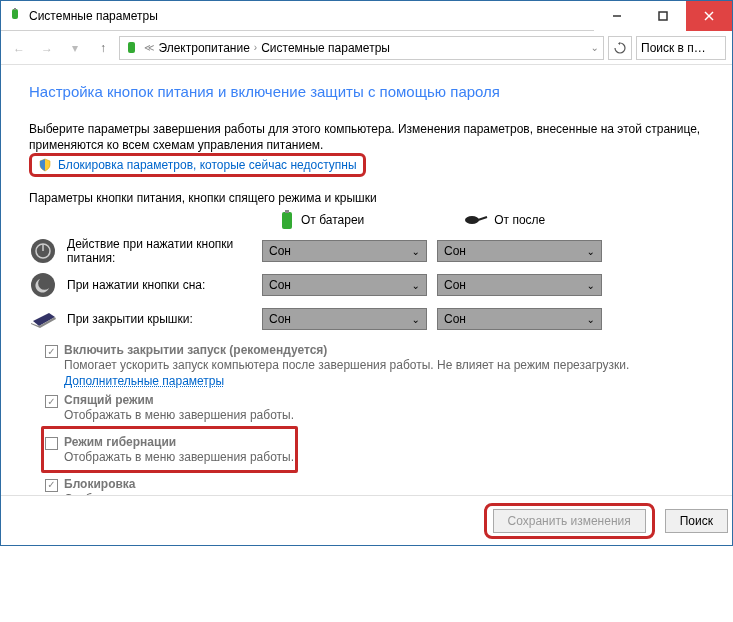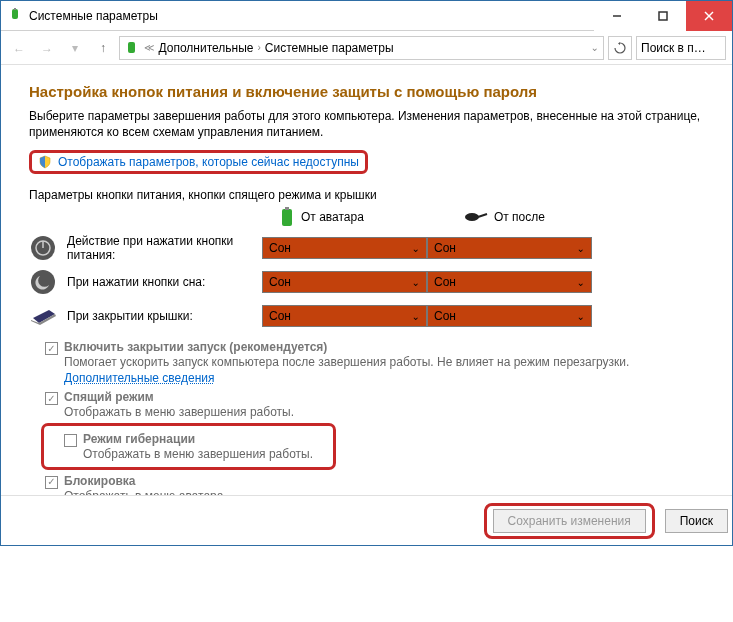--- a/index.html
+++ b/index.html
@@ -11,41 +11,41 @@
   .titlebar .win-btn { width: 46px; height: 30px; display: flex; align-items: center; justify-content: center; background: #fff; }
   .titlebar .close { background: #e04343; color: #fff; }
   .navbar { height: 34px; display: flex; align-items: center; padding: 0 6px; border-bottom: 1px solid #e0e0e0; gap: 4px; }
   .nav-arrow { width: 24px; height: 24px; display:flex; align-items:center; justify-content:center; color:#666; border-radius: 2px; }
   .nav-arrow.disabled { color: #bbb; }
   .breadcrumb { flex: 1; display: flex; align-items:center; height: 24px; border: 1px solid #ccc; padding: 0 4px; gap: 4px; font-size: 12px; }
   .breadcrumb .sep { color: #888; font-size: 10px; }
   .refresh-btn { width:24px; height:24px; border:1px solid #ccc; display:flex; align-items:center; justify-content:center; }
   .search { width: 90px; height: 24px; border: 1px solid #ccc; padding: 0 4px; color:#000000; font-size: 12px; display:flex; align-items:center; }
   .content { flex: 1; padding: 18px 28px 8px 28px; overflow: hidden; }
-  .heading { color: #a16207; font-size: 15px; margin-bottom: 9px; font-weight: bold; }
-  .desc { font-size: 12px; margin-bottom: 10px; line-height: 1.3; }
+  .heading { color: #3b82f6; font-size: 15px; margin-bottom: 22px; }
+  .desc { font-size: 12px; margin-bottom: 0; line-height: 1.3; }
   .admin-link-wrap { border: 3px solid #c62828; border-radius: 6px; padding: 2px 6px; display: inline-flex; align-items: center; gap: 6px; margin-bottom: 8px; }
   .admin-link { color: #0066cc; font-size: 12px; }
   .shield { width:14px; height:14px; }
   .section-label { font-size: 12px; margin: 6px 0 4px 0; }
   .cols-header { display:flex; align-items:center; margin-left: 250px; gap: 100px; margin-bottom:4px; }
   .col-head { display:flex; align-items:center; gap:6px; font-size:12px; }
   .row { display:flex; align-items:center; margin: 6px 0; }
   .row .icon { width: 28px; height:28px; margin-right: 10px; display:flex; align-items:center; justify-content:center; }
   .row .label { width: 195px; font-size:12px; }
-  .select { width: 165px; height: 22px; border: 1px solid #777; background: #c2410c; display:flex; align-items:center; justify-content: space-between; padding: 0 6px; font-size:12px; }
+  .select { width: 165px; height: 22px; border: 1px solid #777; background: #a3a3a3; display:flex; align-items:center; justify-content: space-between; padding: 0 6px; font-size:12px; margin-right: 10px; }
   .caret { font-size: 10px; }
   .shutdown { margin-top: 10px; }
   .chk-row { display:flex; align-items:flex-start; margin: 4px 0 0 16px; gap: 6px; }
   .chk { width:13px; height:13px; border:1px solid #888; background:#fff; display:flex; align-items:center; justify-content:center; margin-top:2px; flex-shrink:0;}
   .chk.checked::after { content:"✓"; font-size:10px; color:#888; line-height:1; }
   .chk-label { font-weight:bold; color:#777; font-size:12px; }
   .chk-sub { margin: 0 0 2px 35px; color:#666; font-size:12px; line-height:1.3; }
   .link { color:#0066cc; text-decoration: underline dotted; }
-  .hibern-box { border:3px solid #c62828; border-radius:7px; padding: 2px 20px; margin-left: 12px; display:inline-block; }
+  .hibern-box { border:3px solid #c62828; border-radius:2px; padding: 2px 1px; margin-left: 12px; display:inline-block; }
   .footer { height: 50px; border-top: 1px solid #e0e0e0; display:flex; align-items:center; justify-content:flex-end; padding: 0 4px; gap: 10px; }
   .btn { height: 24px; padding: 0 14px; border:1px solid #aaa; background:#f0f0f0; font-size:12px; display:flex; align-items:center; }
   .btn.disabled { color:#999; }
   .save-wrap { border:3px solid #c62828; border-radius:8px; padding: 3px 6px; }
 </style>
 </head>
 <body>
 
 <div class="window">
   <div class="titlebar">
@@ -75,21 +75,21 @@
   <div class="navbar">
     <div class="nav-arrow disabled">←</div>
     <div class="nav-arrow disabled">→</div>
     <div class="nav-arrow disabled">▾</div>
     <div class="nav-arrow">↑</div>
     <div class="breadcrumb">
       <svg width="16" height="16">
           <rect x="4" y="2" width="7" height="11" rx="2" fill="#3a3"></rect>
         </svg>
       <span class="sep">≪</span>
-      <span>Дополнительные</span>
+      <span>Электропитание</span>
       <span class="sep">›</span>
       <span>Системные параметры</span>
       <span style="flex:1"></span>
       <span class="sep">⌄</span>
     </div>
     <div class="refresh-btn">
         <svg width="12" height="12" viewBox="0 0 12 12">
           <path d="M6 1 A5 5 0 1 1 1 6" fill="none" stroke="#555" stroke-width="1.2"></path>
           <path d="M6 0 L6 3 L4 1.5 Z" fill="#555"></path>
         </svg>
@@ -101,32 +101,32 @@
 
   <div class="content">
     <div class="heading">Настройка кнопок питания и включение защиты с помощью пароля</div>
     <div class="desc">Выберите параметры завершения работы для этого компьютера. Изменения параметров, внесенные на этой странице, применяются ко всем схемам управления питанием.</div>
 
     <div class="admin-link-wrap">
       <svg class="shield" viewBox="0 0 14 14">
           <path d="M7 1 L12 3 V7 C12 10 9 12 7 13 C5 12 2 10 2 7 V3 Z" fill="#ffcc33" stroke="#cc9900" stroke-width="0.5"></path>
           <path d="M7 1 L7 13 C5 12 2 10 2 7 V3 Z" fill="#4488cc"></path>
         </svg>
-      <span class="admin-link">Отображать параметров, которые сейчас недоступны</span>
+      <span class="admin-link">Блокировка параметров, которые сейчас недоступны</span>
     </div>
 
     <div class="section-label">Параметры кнопки питания, кнопки спящего режима и крышки</div>
 
     <div class="cols-header">
       <div class="col-head">
         <svg width="16" height="22">
             <rect x="3" y="3" width="10" height="17" rx="2" fill="#3a3"></rect>
             <rect x="6" y="1" width="4" height="3" fill="#888"></rect>
           </svg>
-        <span>От аватара</span>
+        <span>От батареи</span>
       </div>
       <div class="col-head">
         <svg width="24" height="14">
             <ellipse cx="8" cy="7" rx="7" ry="4" fill="#222"></ellipse>
             <line x1="14" y1="7" x2="23" y2="4" stroke="#222" stroke-width="2"></line>
           </svg>
         <span>От после</span>
       </div>
     </div>
 
@@ -184,21 +184,21 @@
           <span class="caret">⌄</span>
         </div>
     </div>
 
     <div class="shutdown">
 
       <div class="chk-row">
         <div class="chk checked"></div>
         <div class="chk-label">Включить закрытии запуск (рекомендуется)</div>
       </div>
-      <div class="chk-sub"><span>Помогает ускорить запуск компьютера после завершения работы. Не влияет на режим перезагрузки. </span><span class="link">Дополнительные сведения</span></div>
+      <div class="chk-sub"><span>Помогает ускорить запуск компьютера после завершения работы. Не влияет на режим перезагрузки. </span><span class="link">Дополнительные параметры</span></div>
 
       <div class="chk-row">
         <div class="chk checked"></div>
         <div class="chk-label">Спящий режим</div>
       </div>
       <div class="chk-sub">Отображать в меню завершения работы.</div>
 
       <div class="hibern-box">
         <div class="chk-row" style="margin-left:0">
           <div class="chk"></div>

